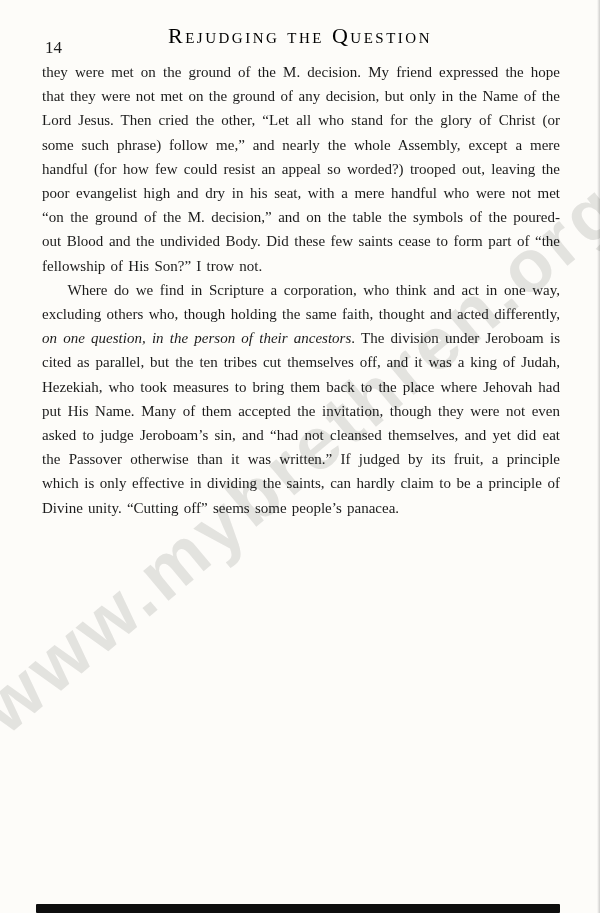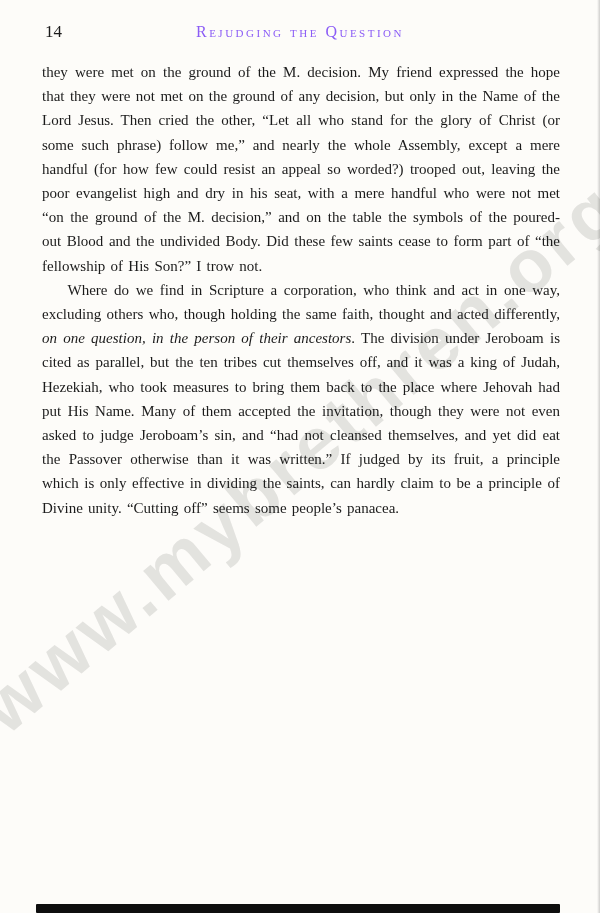--- a/index.html
+++ b/index.html
@@ -14,34 +14,34 @@
     color: #1b1b1b;
   }
   .header {
     position: relative;
     margin: 22px 45px 16px 45px;
     height: 22px;
   }
   .page-number {
     position: absolute;
     left: 0;
-    top: 0;
+    top: 16px;
     font-size: 17px;
     text-align: center;
   }
   .running-title {
     position: absolute;
     left: 0;
     right: 0;
     top: 1px;
     text-align: center;
     font-variant: small-caps;
-    font-size: 16px;
+    font-size: 22px;
     letter-spacing: 2.5px;
-    color: #8b5cf6;
+    color: #000000;
   }
   .body-text {
     position: relative;
     margin: 0 40px 0 42px;
     font-size: 15px;
     line-height: 24.2px;
     text-align: justify;
     word-spacing: 1.5px;
     z-index: 2;
   }

